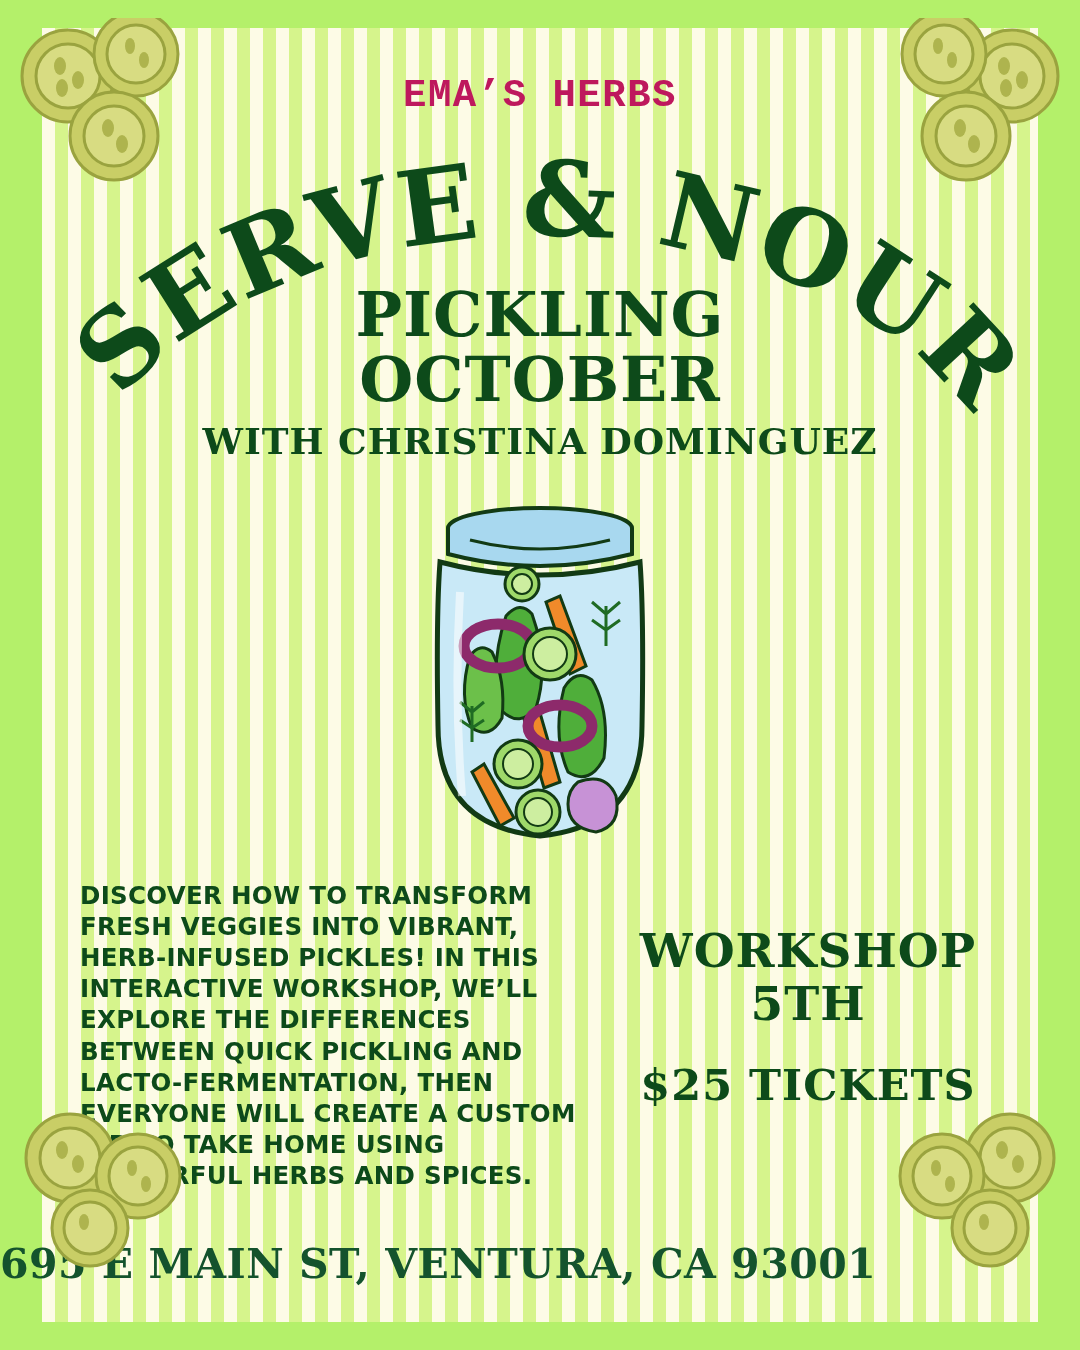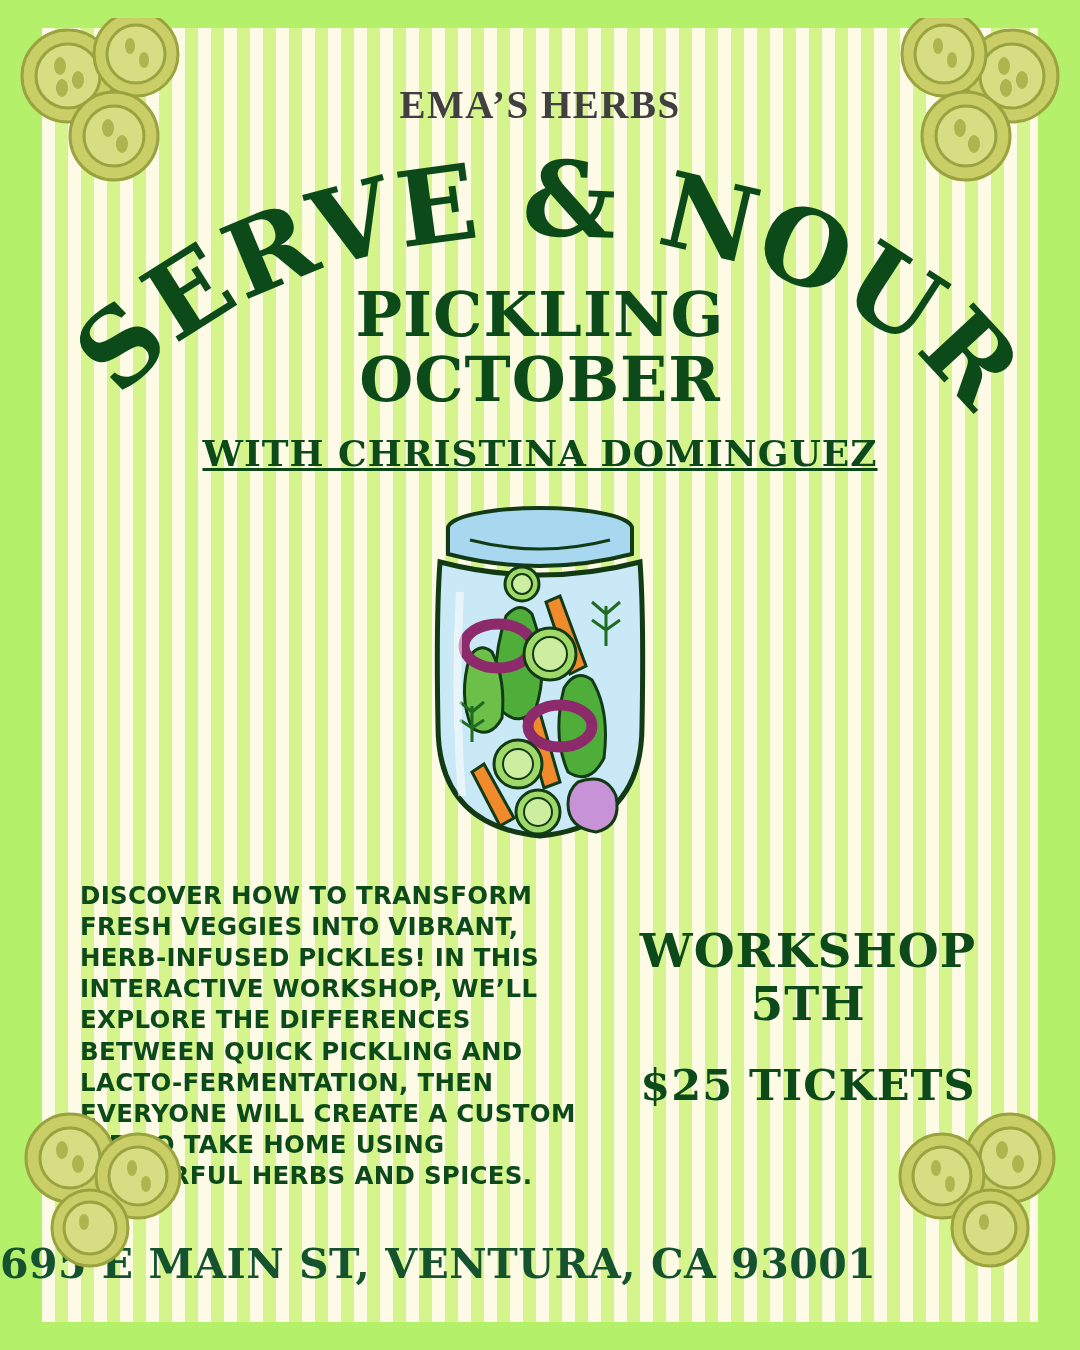--- a/index.html
+++ b/index.html
@@ -22,27 +22,27 @@
       repeating-linear-gradient(90deg,
         #fdfbe6 0px, #fdfbe6 13px,
         #d6f48c 13px, #d6f48c 26px);
   }
   .content{
     position:absolute;inset:0;
   }
 
   
   .brand{
-    position:absolute;top:82px;left:0;right:0;
-    text-align:center;
-    font-family:Liberation Serif, serif;
+    position:absolute;top:74px;left:0;right:0;
+    text-align:center;
+    font-family:Liberation Mono, monospace;
     font-weight:bold;
     font-size:39px;
     letter-spacing:1.5px;
-    color:#404040;
+    color:#be185d;
   }
 
   
   .arch{
     position:absolute;top:130px;left:0;right:0;height:320px;
   }
   .arch svg{display:block;margin:0 auto;}
   .arch text{
     font-family:"DejaVu Serif", serif;
     font-weight:bold;
@@ -56,28 +56,27 @@
     position:absolute;top:282px;left:0;right:0;
     text-align:center;
     font-family:"DejaVu Serif", serif;
     font-weight:bold;
     color:#0d4a1a;
     font-size:62px;
     line-height:1.05;
     letter-spacing:1px;
   }
   .with-line{
-    position:absolute;top:432px;left:0;right:0;
+    position:absolute;top:420px;left:0;right:0;
     text-align:center;
     font-family:"DejaVu Serif", serif;
     font-weight:bold;
     font-size:36px;
     letter-spacing:1px;
     color:#0d4a1a;
-    text-decoration:underline;
   }
 
   
   .jar-wrap{
     position:absolute;top:496px;left:50%;
     transform:translateX(-50%);
     width:260px;height:370px;
   }
 
   

